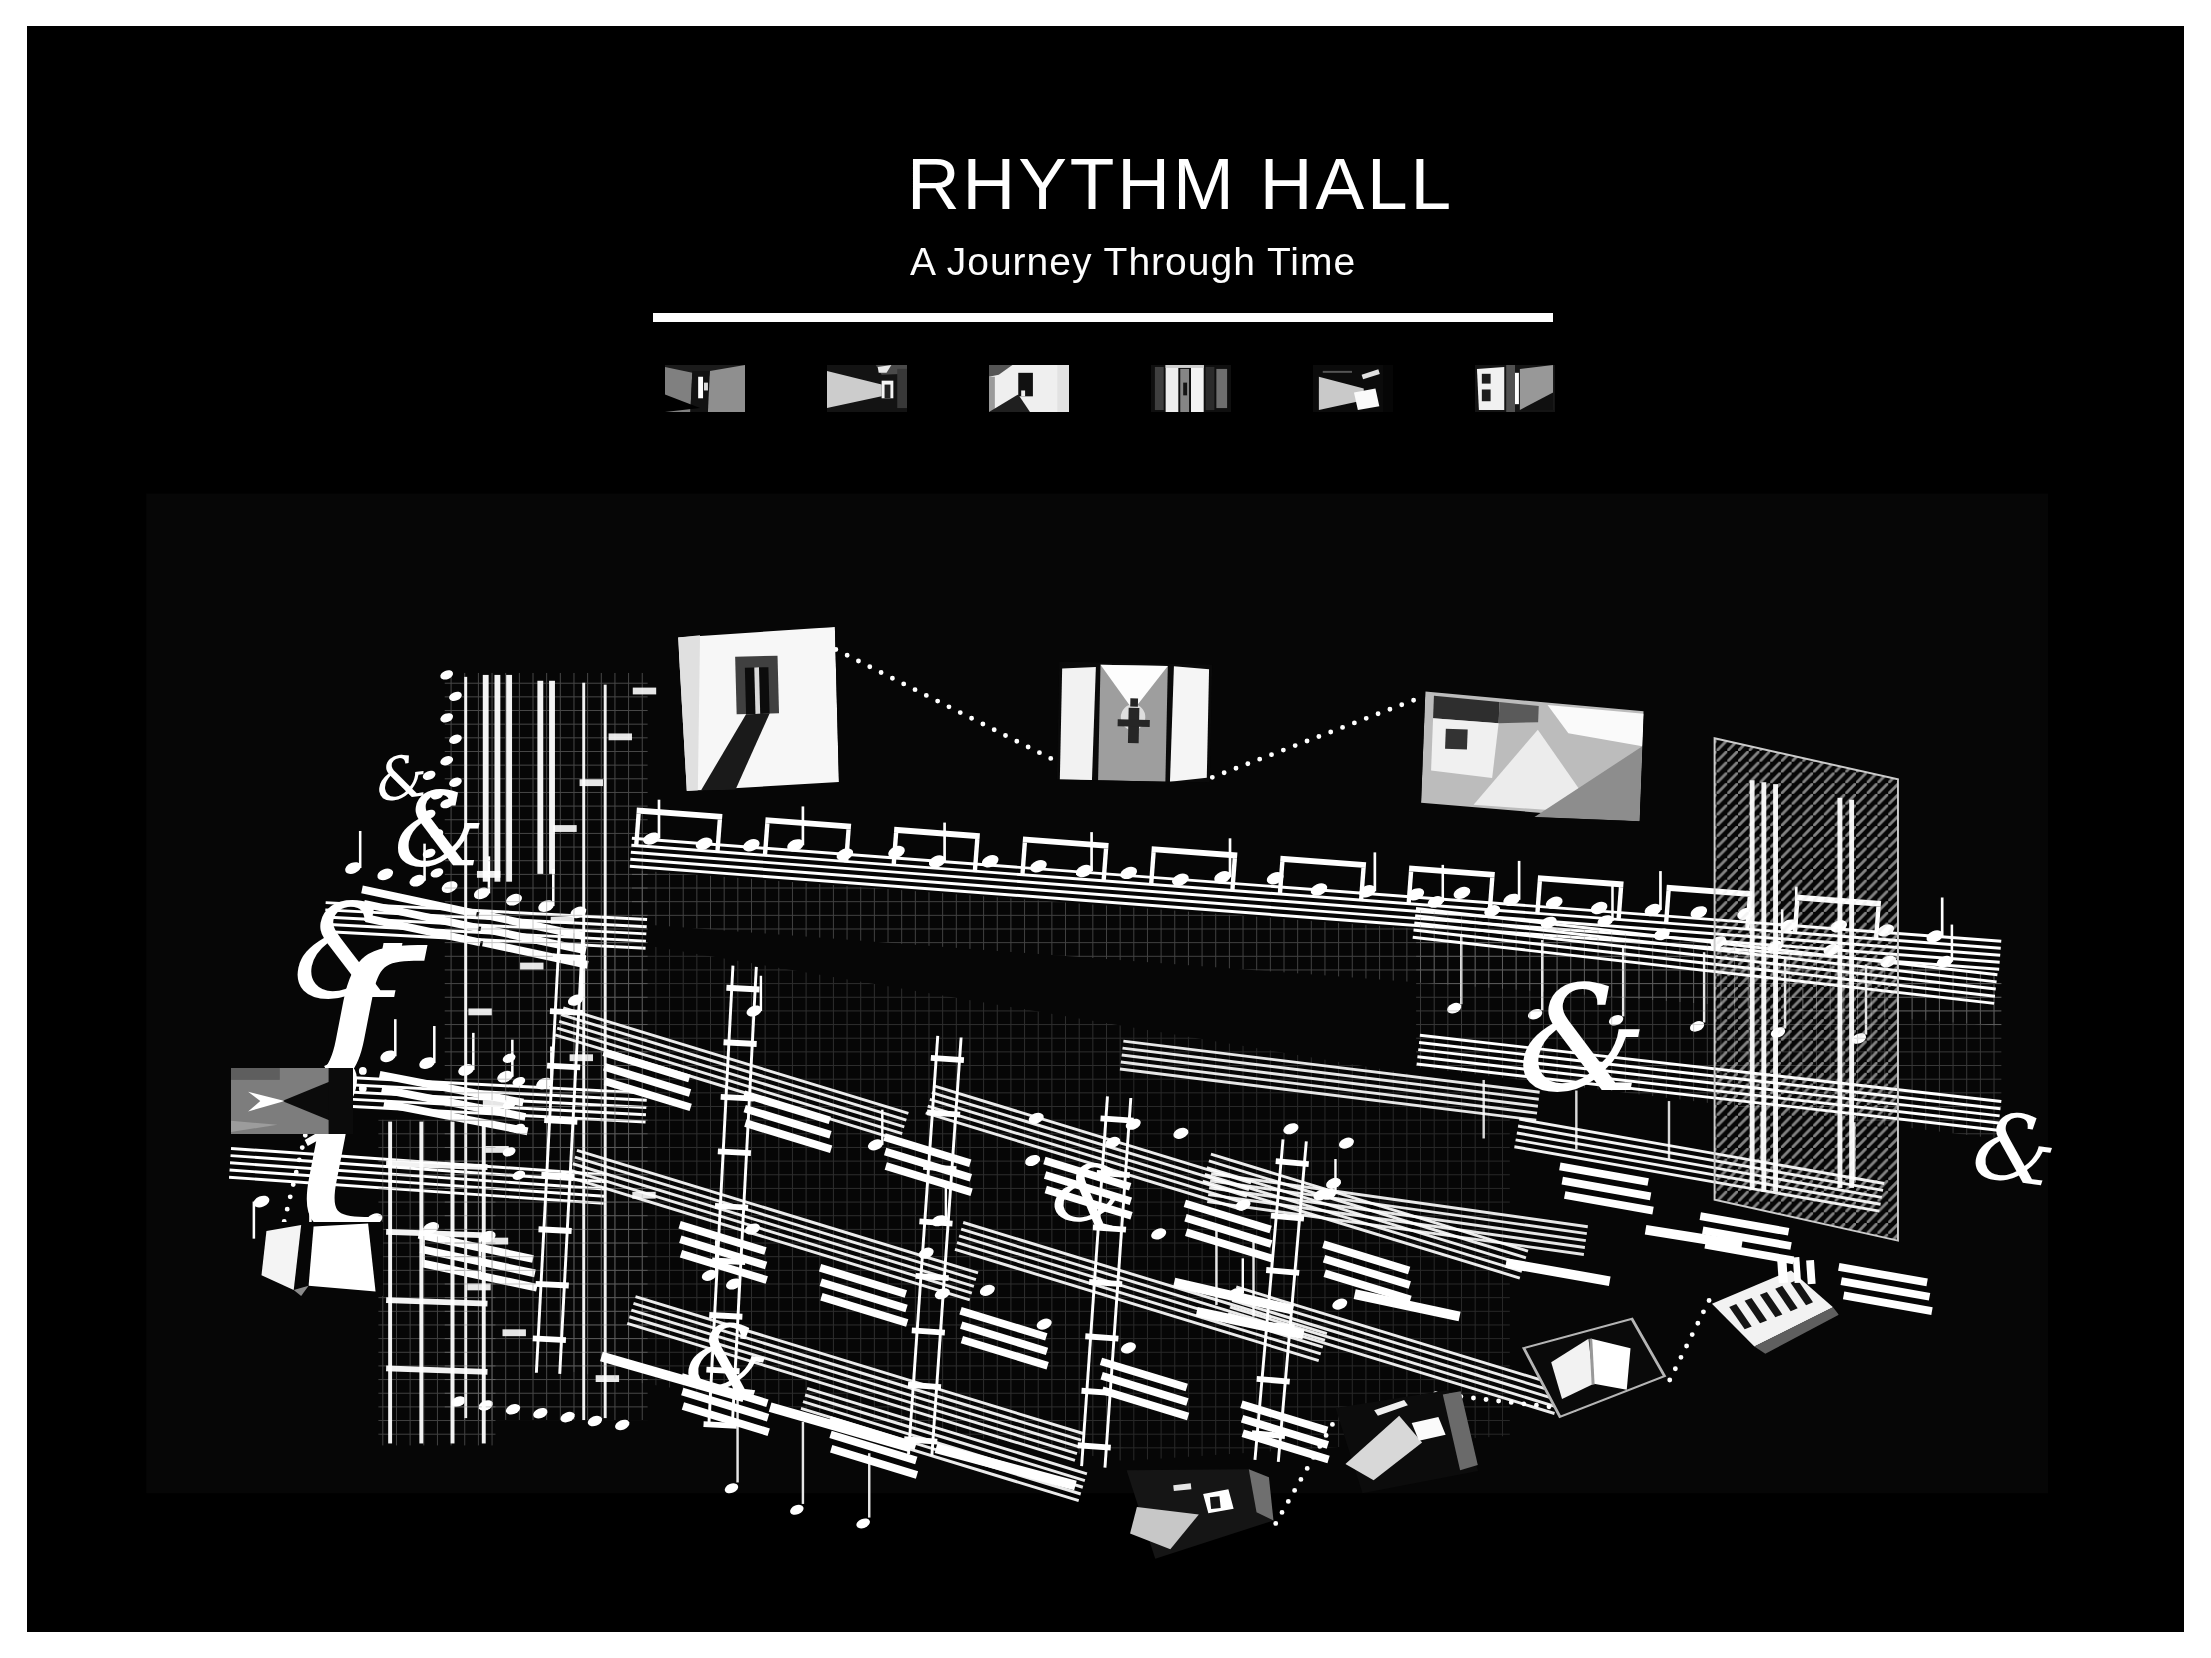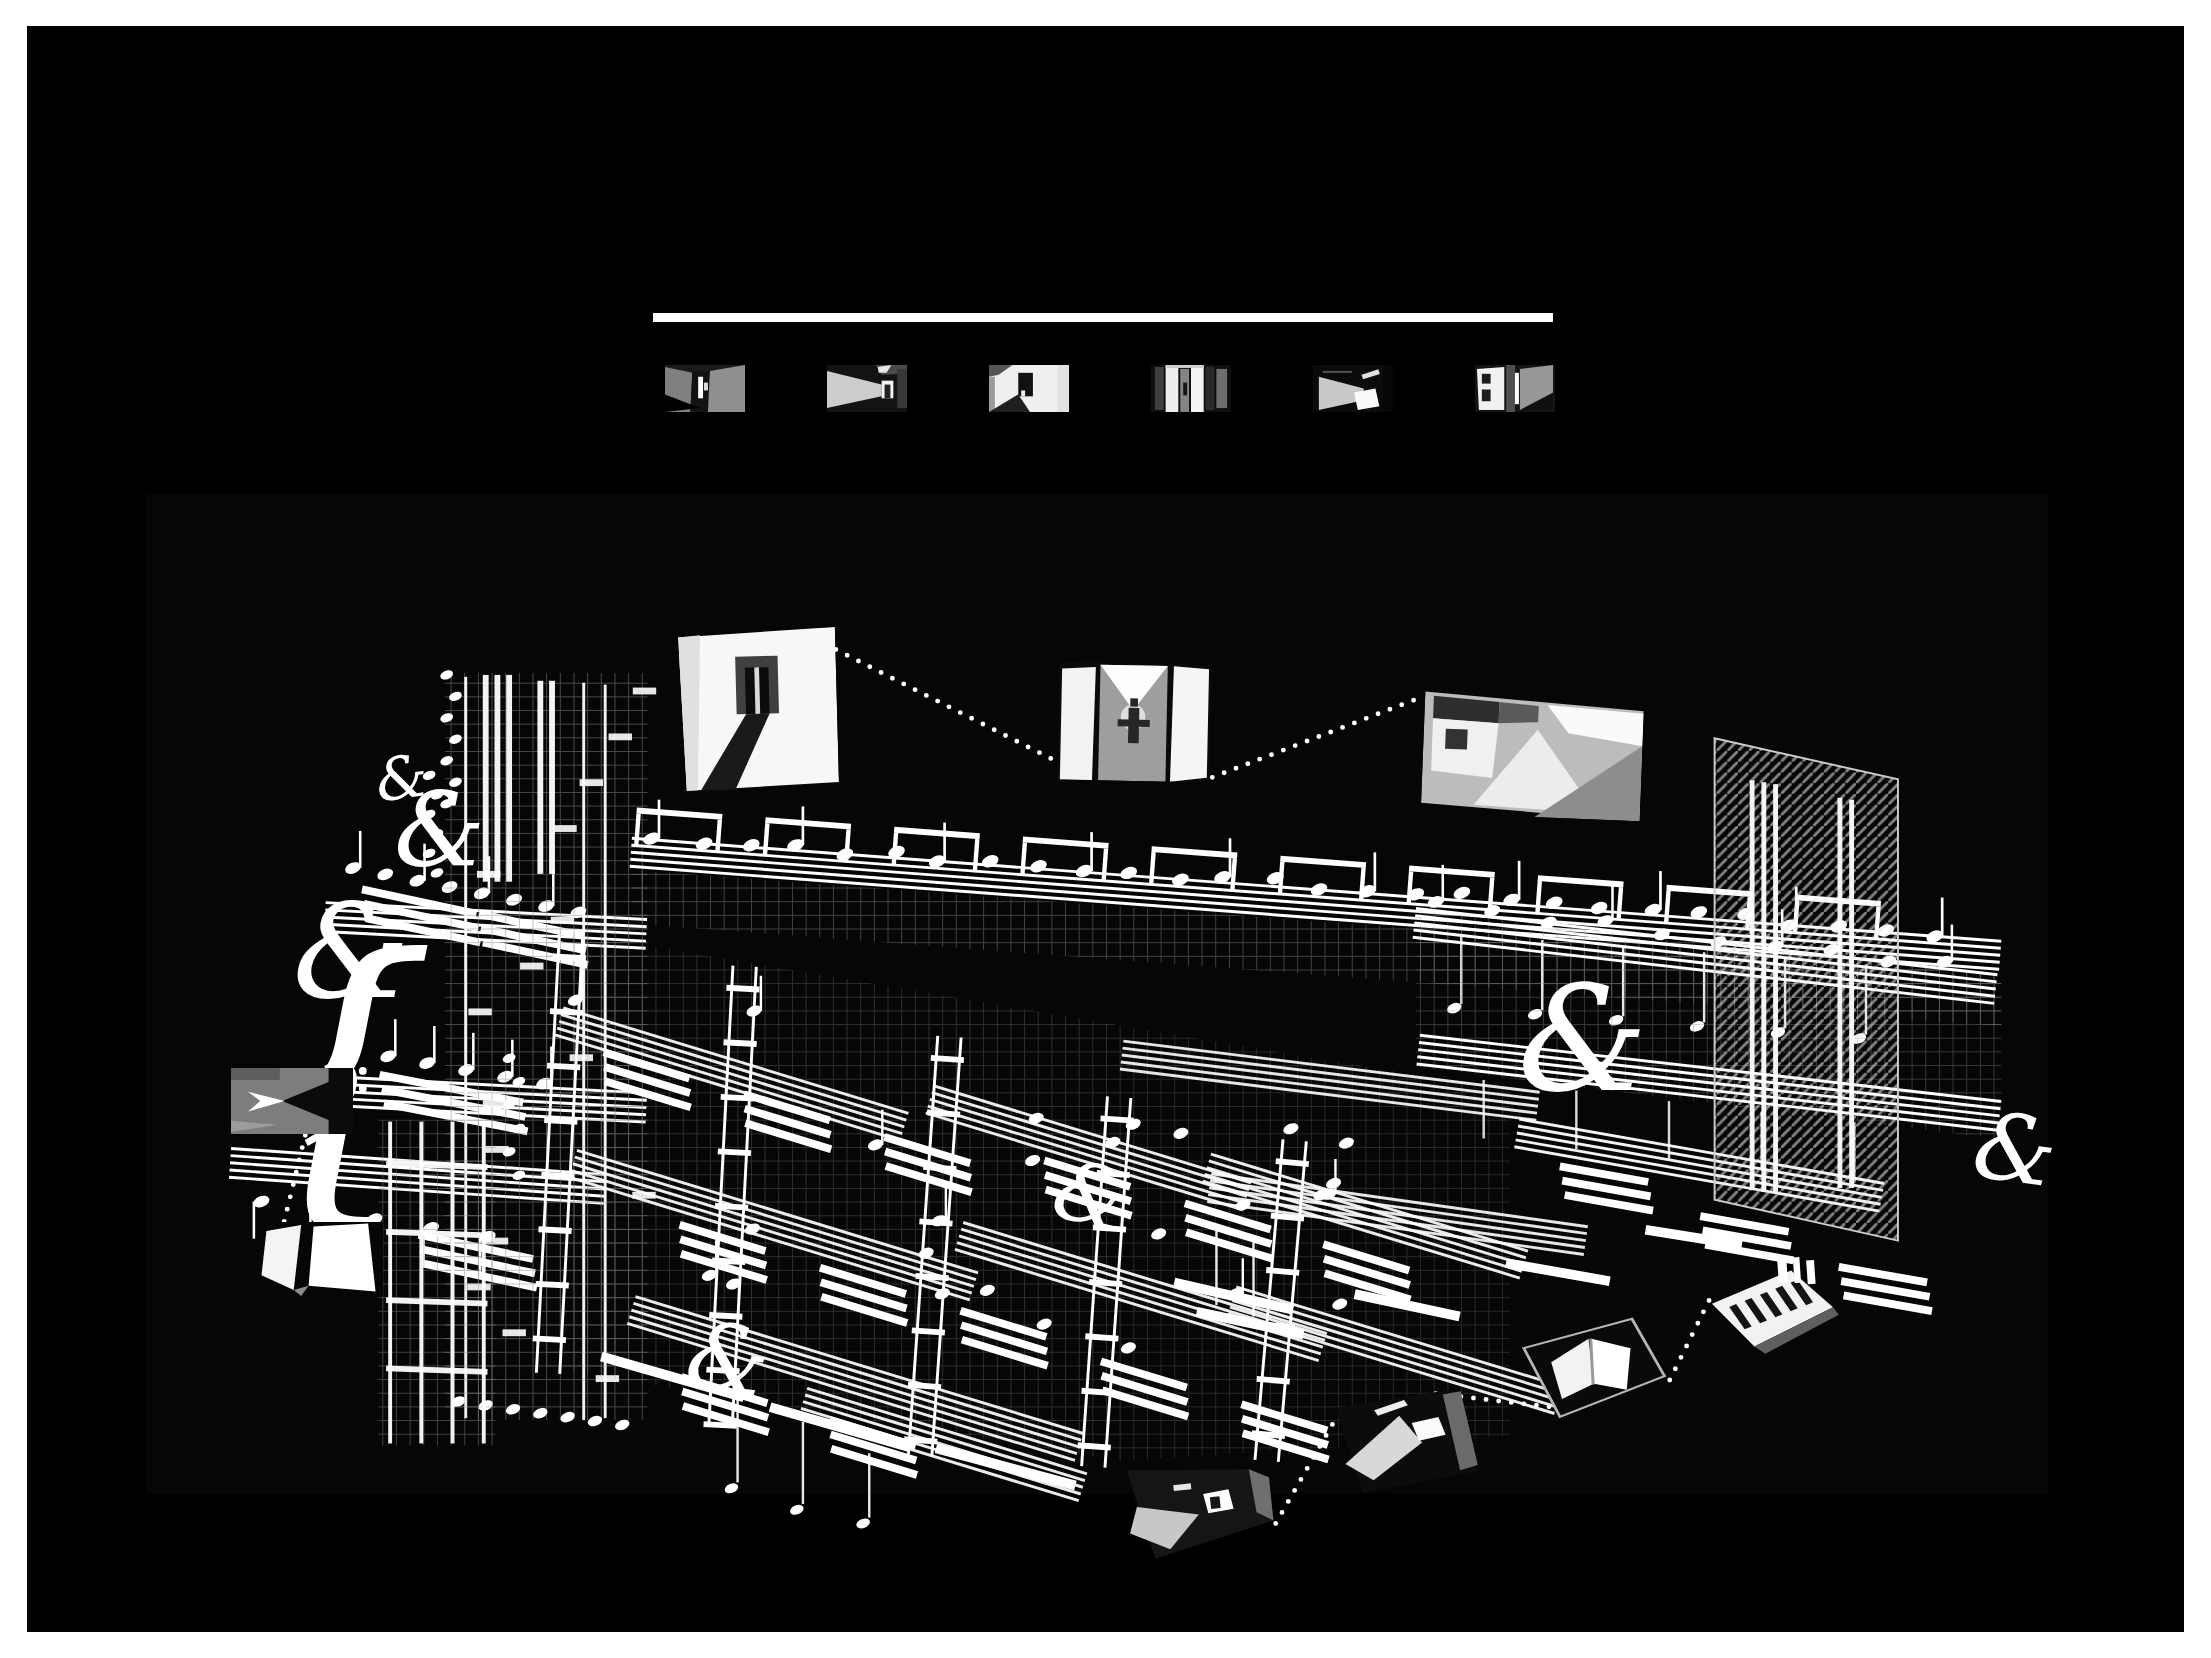--- a/index.html
+++ b/index.html
@@ -856,20 +856,22 @@
       <g>
         <line x1="857" y1="666" x2="1086" y2="782" stroke="#fff" stroke-width="5" stroke-dasharray="0 13" stroke-linecap="round"></line>
         <line x1="1243" y1="797" x2="1457" y2="715" stroke="#fff" stroke-width="5" stroke-dasharray="0 13" stroke-linecap="round"></line>
         <line x1="313" y1="1164" x2="291" y2="1254" stroke="#fff" stroke-width="5" stroke-dasharray="0 13" stroke-linecap="round"></line>
         <line x1="1308" y1="1562" x2="1371" y2="1452" stroke="#fff" stroke-width="5" stroke-dasharray="0 13" stroke-linecap="round"></line>
         <line x1="1472" y1="1429" x2="1620" y2="1446" stroke="#fff" stroke-width="5" stroke-dasharray="0 13" stroke-linecap="round"></line>
         <line x1="1712" y1="1415" x2="1757" y2="1324" stroke="#fff" stroke-width="5" stroke-dasharray="0 13" stroke-linecap="round"></line>
       </g>
     </svg>
 
+  <div class="title">RHYTHM HALL</div>
+  <div class="subtitle">A Journey Through Time</div>
   <div class="rule"></div>
 
   <div class="film">
     <div class="thumb">
         <svg viewBox="0 0 82 48" preserveAspectRatio="none">
           <rect x="0" y="0" width="82" height="48" fill="#1b1b1b"></rect>
           <polygon points="0,2 28,8 26,48 0,48" fill="#808080"></polygon>
           <polygon points="46,6 82,0 82,48 40,48" fill="#8f8f8f"></polygon>
           <polygon points="28,6 46,6 44,48 26,48" fill="#121212"></polygon>
           <rect x="34" y="12" width="5" height="22" fill="#ffffff"></rect>

